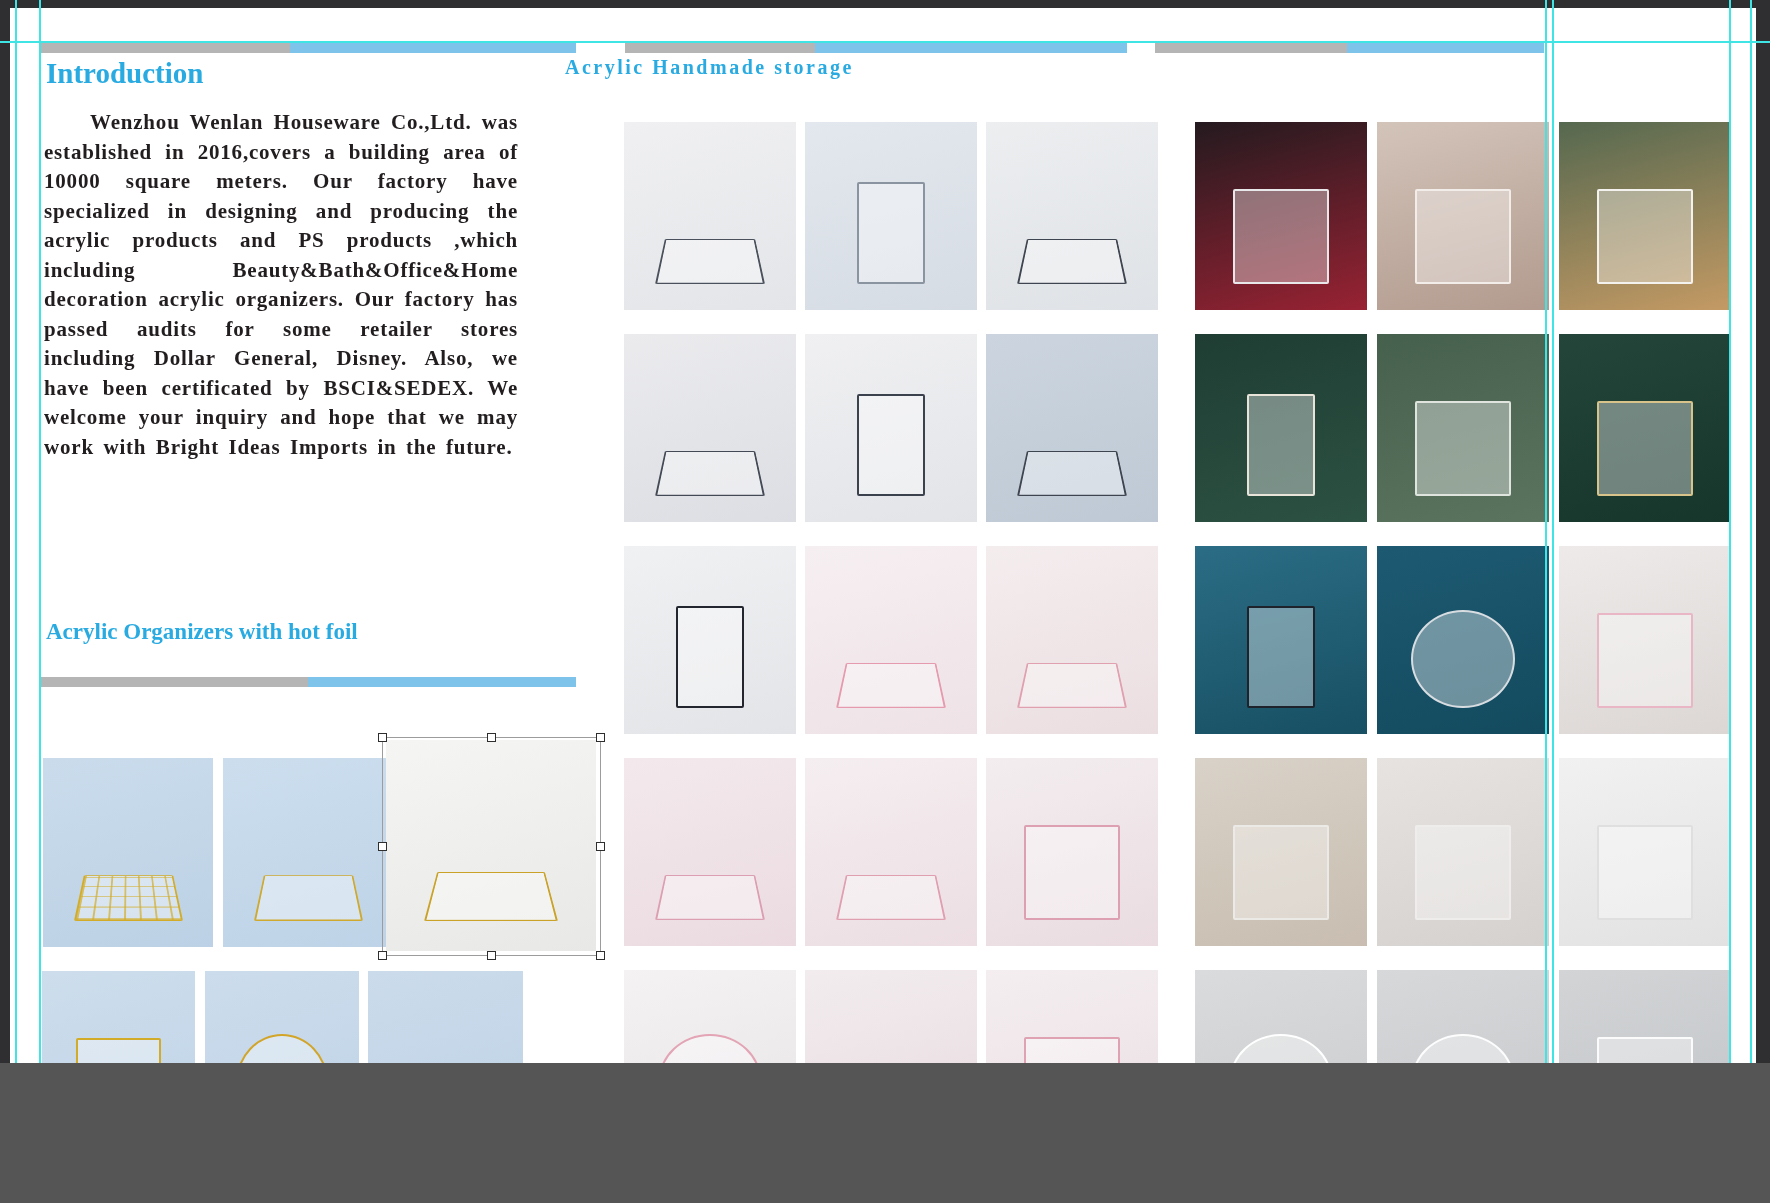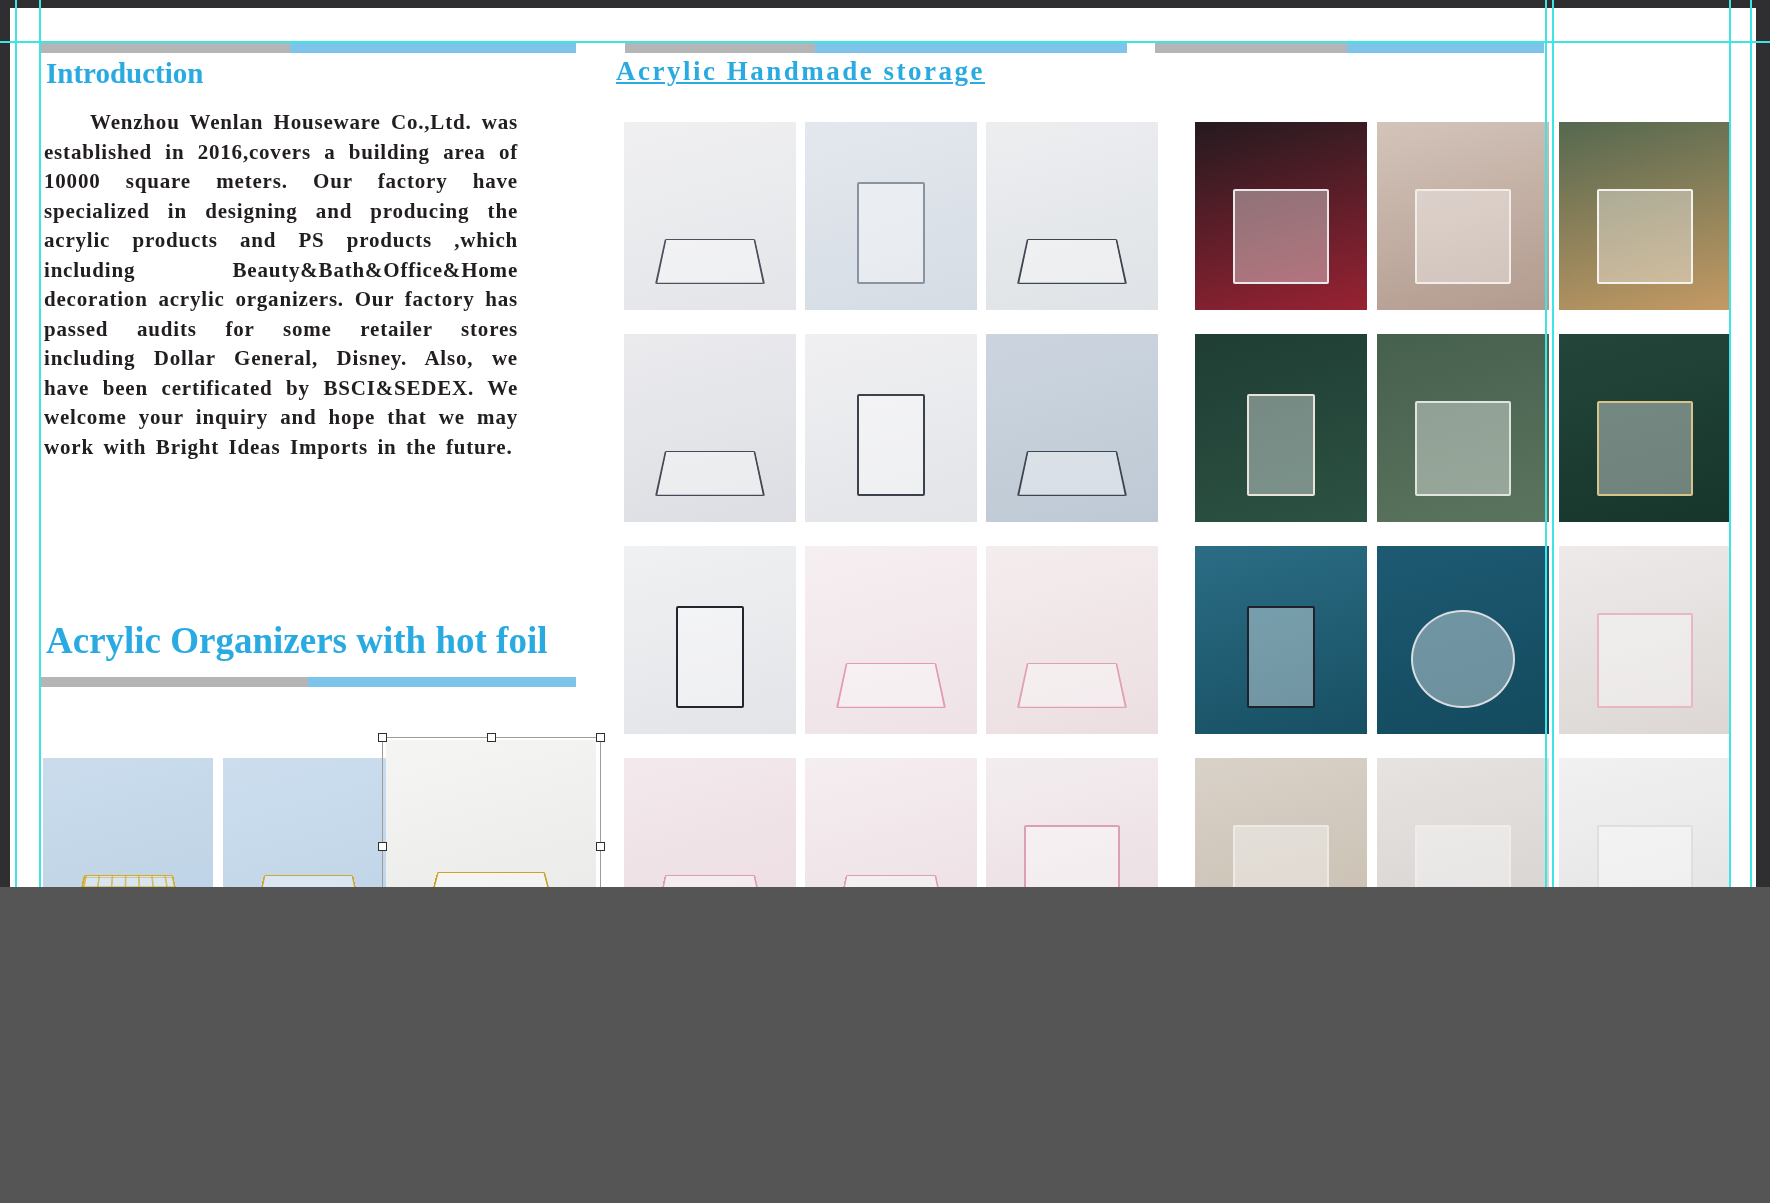--- a/index.html
+++ b/index.html
@@ -1,38 +1,38 @@
 <!DOCTYPE html>
 <html style="--cyan: #29abe2; --bar-gray: #b5b5b5; --bar-blue: #7ec3e9; --guide: #3fe4e4; --frame: #2f2f31; --ink: #221e1f; --paper: #ffffff;"><head>
 <meta charset="utf-8">
 <style>
   :root{
     --cyan:#29abe2; --bar-gray:#b5b5b5; --bar-blue:#7ec3e9;
     --guide:#3fe4e4; --frame:#2f2f31; --ink:#221e1f; --paper:#ffffff;
   }
   html,body{margin:0;padding:0;}
   body{background:#555;font-family:"Liberation Serif", serif;}
-  #canvas{position:relative;width:1770px;height:887px;background:var(--frame);overflow:hidden;}
+  #canvas{position:relative;width:1770px;height:1063px;background:var(--frame);overflow:hidden;}
   #paper{position:absolute;left:10px;top:8px;width:1746px;height:1188px;background:var(--paper);}
 
   
   .bar{position:absolute;height:10px;top:43px;}
   .bar.sub{top:677px;}
   .bar.gray{background:var(--bar-gray);}
   .bar.blue{background:var(--bar-blue);}
   #bar-l-gray{left:40px;width:250px;} #bar-l-blue{left:290px;width:286px;}
   #bar-m-gray{left:625px;width:190px;} #bar-m-blue{left:815px;width:312px;}
   #bar-r-gray{left:1155px;width:192px;} #bar-r-blue{left:1347px;width:197px;}
   #bar-s-gray{left:40px;width:268px;} #bar-s-blue{left:308px;width:268px;}
 
   
   .heading{position:absolute;color:var(--cyan);font-weight:bold;white-space:nowrap;}
   #h-intro{left:46px;top:57px;font-size:29px;}
-  #h-hotfoil{left:46px;top:619px;font-size:37px;}
-  #h-mid{left:565px;top:56px;width:420px;text-align:right;font-size:27px;letter-spacing:2.5px;text-decoration:underline;}
+  #h-hotfoil{left:46px;top:619px;font-size:23px;}
+  #h-mid{left:565px;top:56px;width:420px;text-align:left;font-size:20px;letter-spacing:2.5px;}
   #h-right{left:1063px;top:61px;width:482px;text-align:center;font-size:24px;letter-spacing:0;}
   #intro-par{
     position:absolute;left:44px;top:108px;width:474px;
     font-size:21px;line-height:29.5px;font-weight:bold;color:var(--ink);
     text-align:justify;text-align-last:left;text-indent:46px;
     letter-spacing:0.8px;word-spacing:3.5px;
   }
 
   
   .photo{position:relative;overflow:hidden;}

